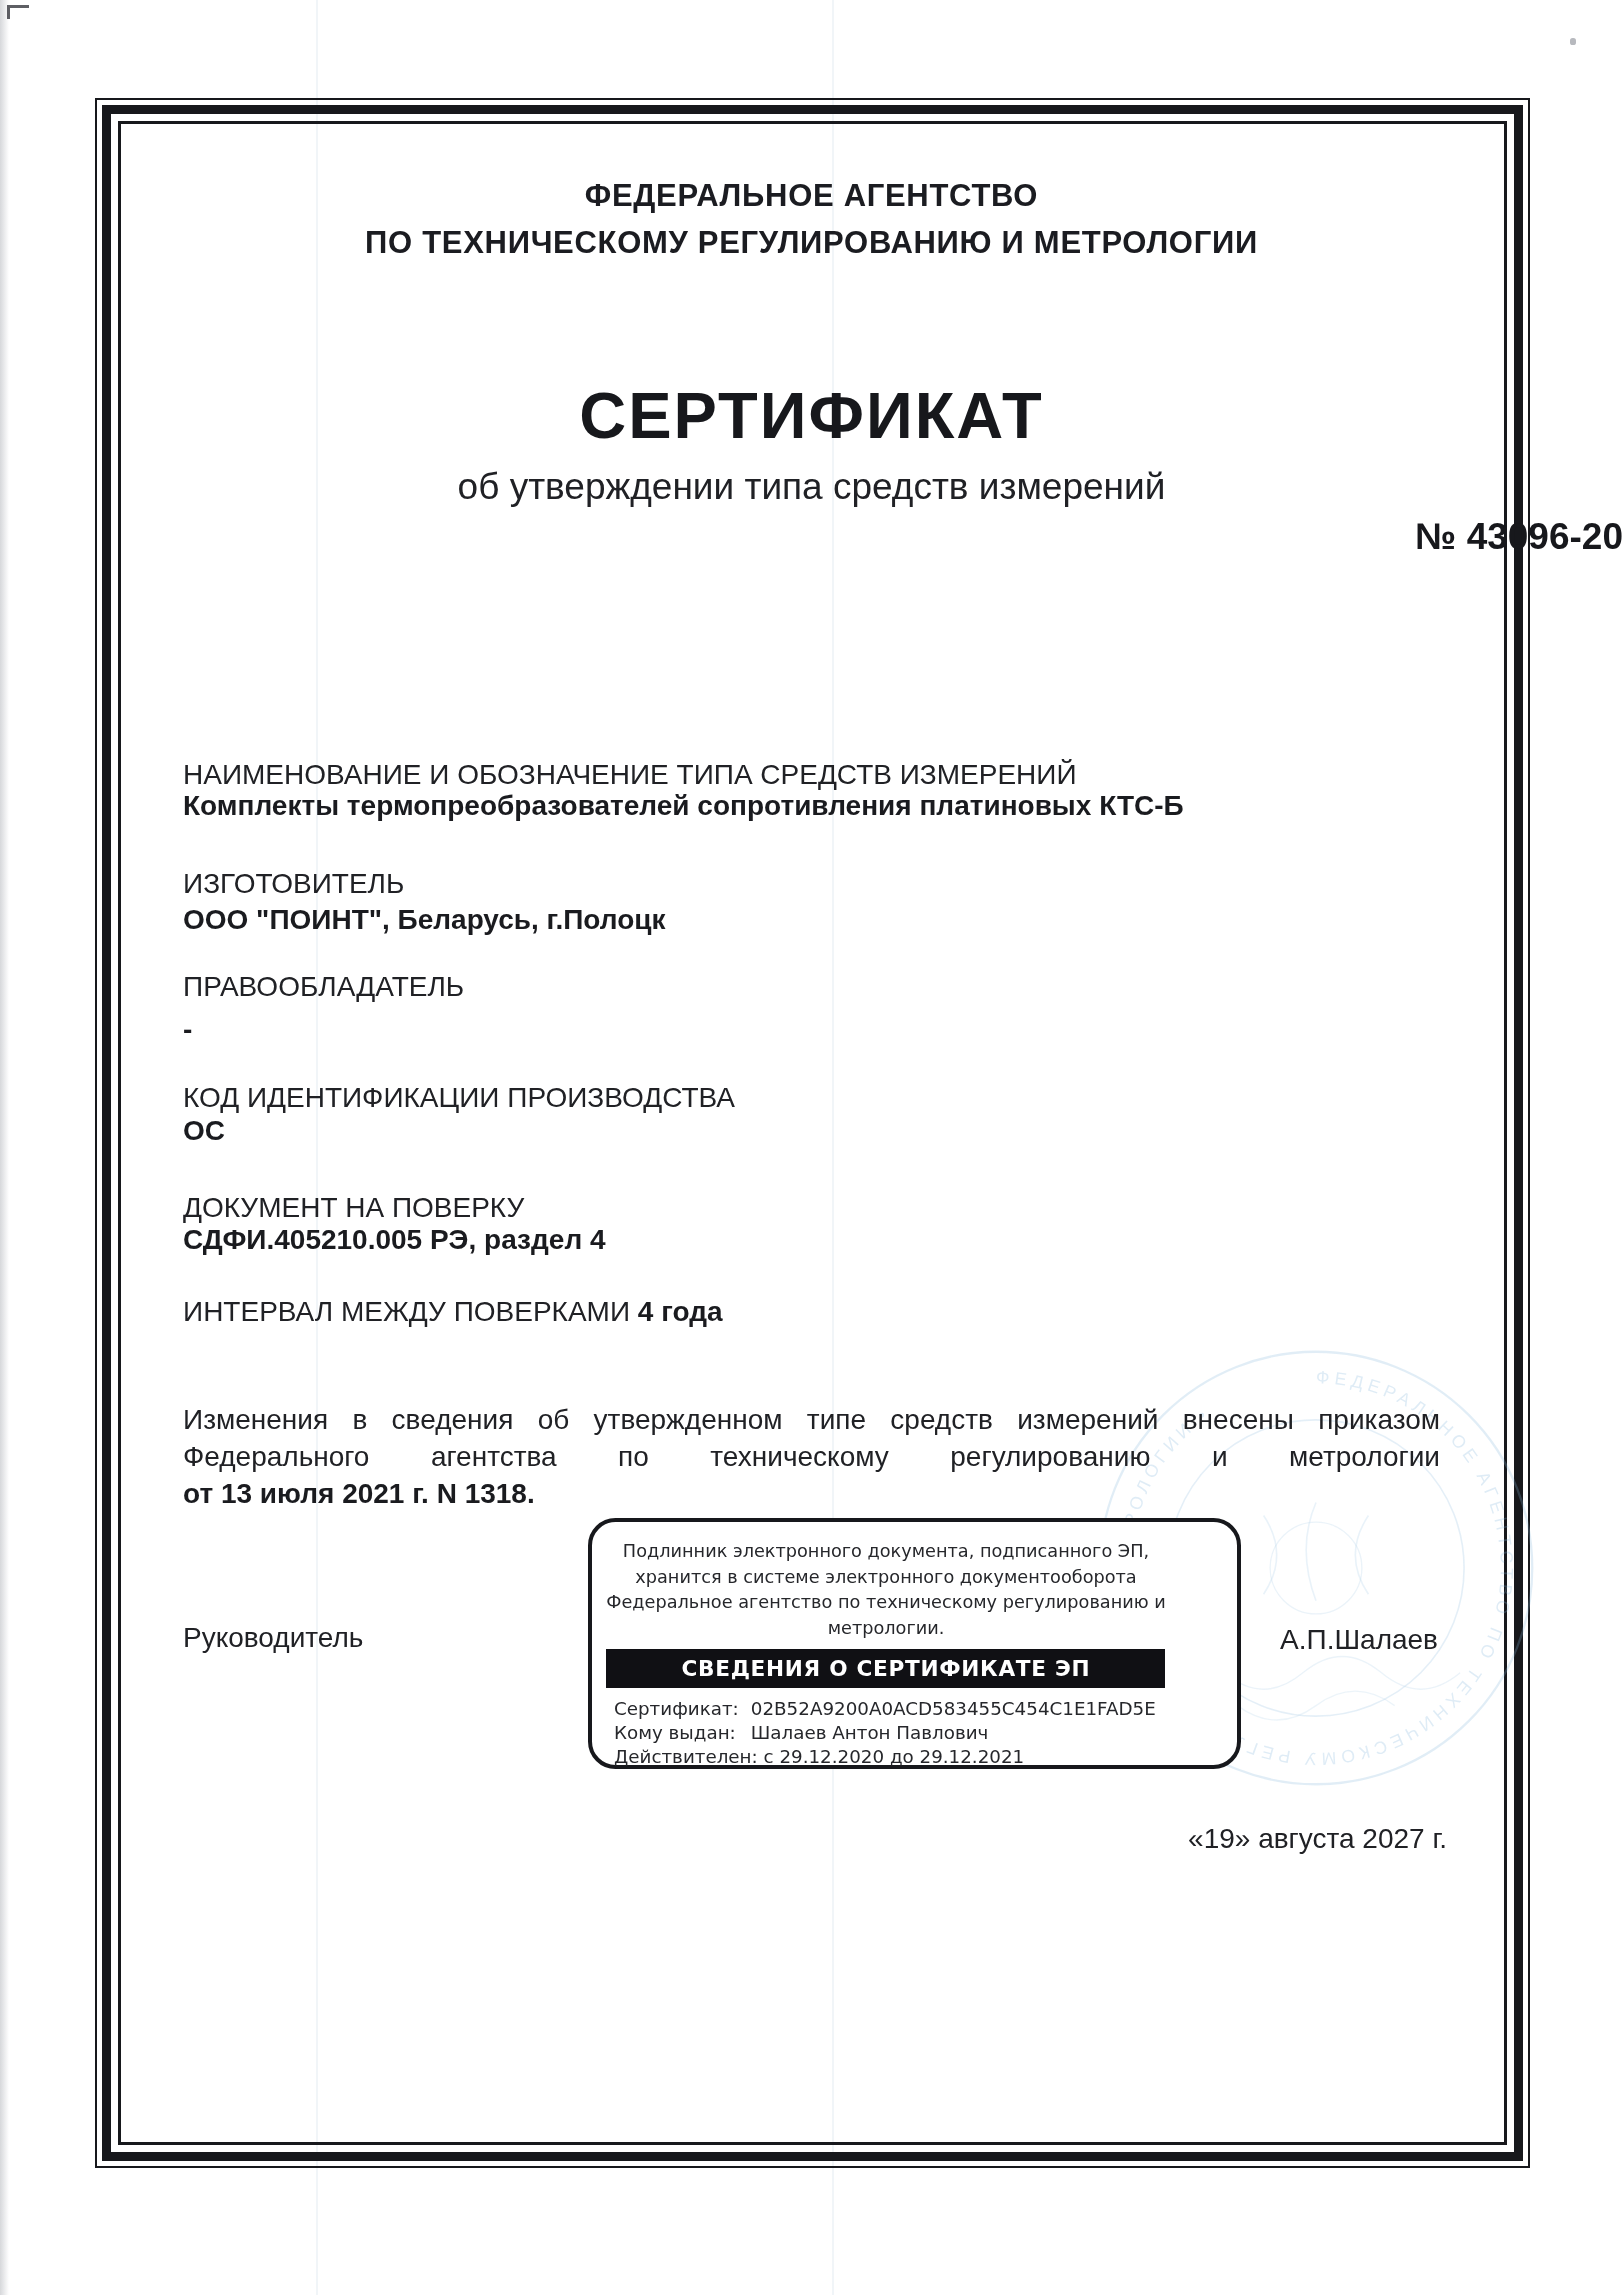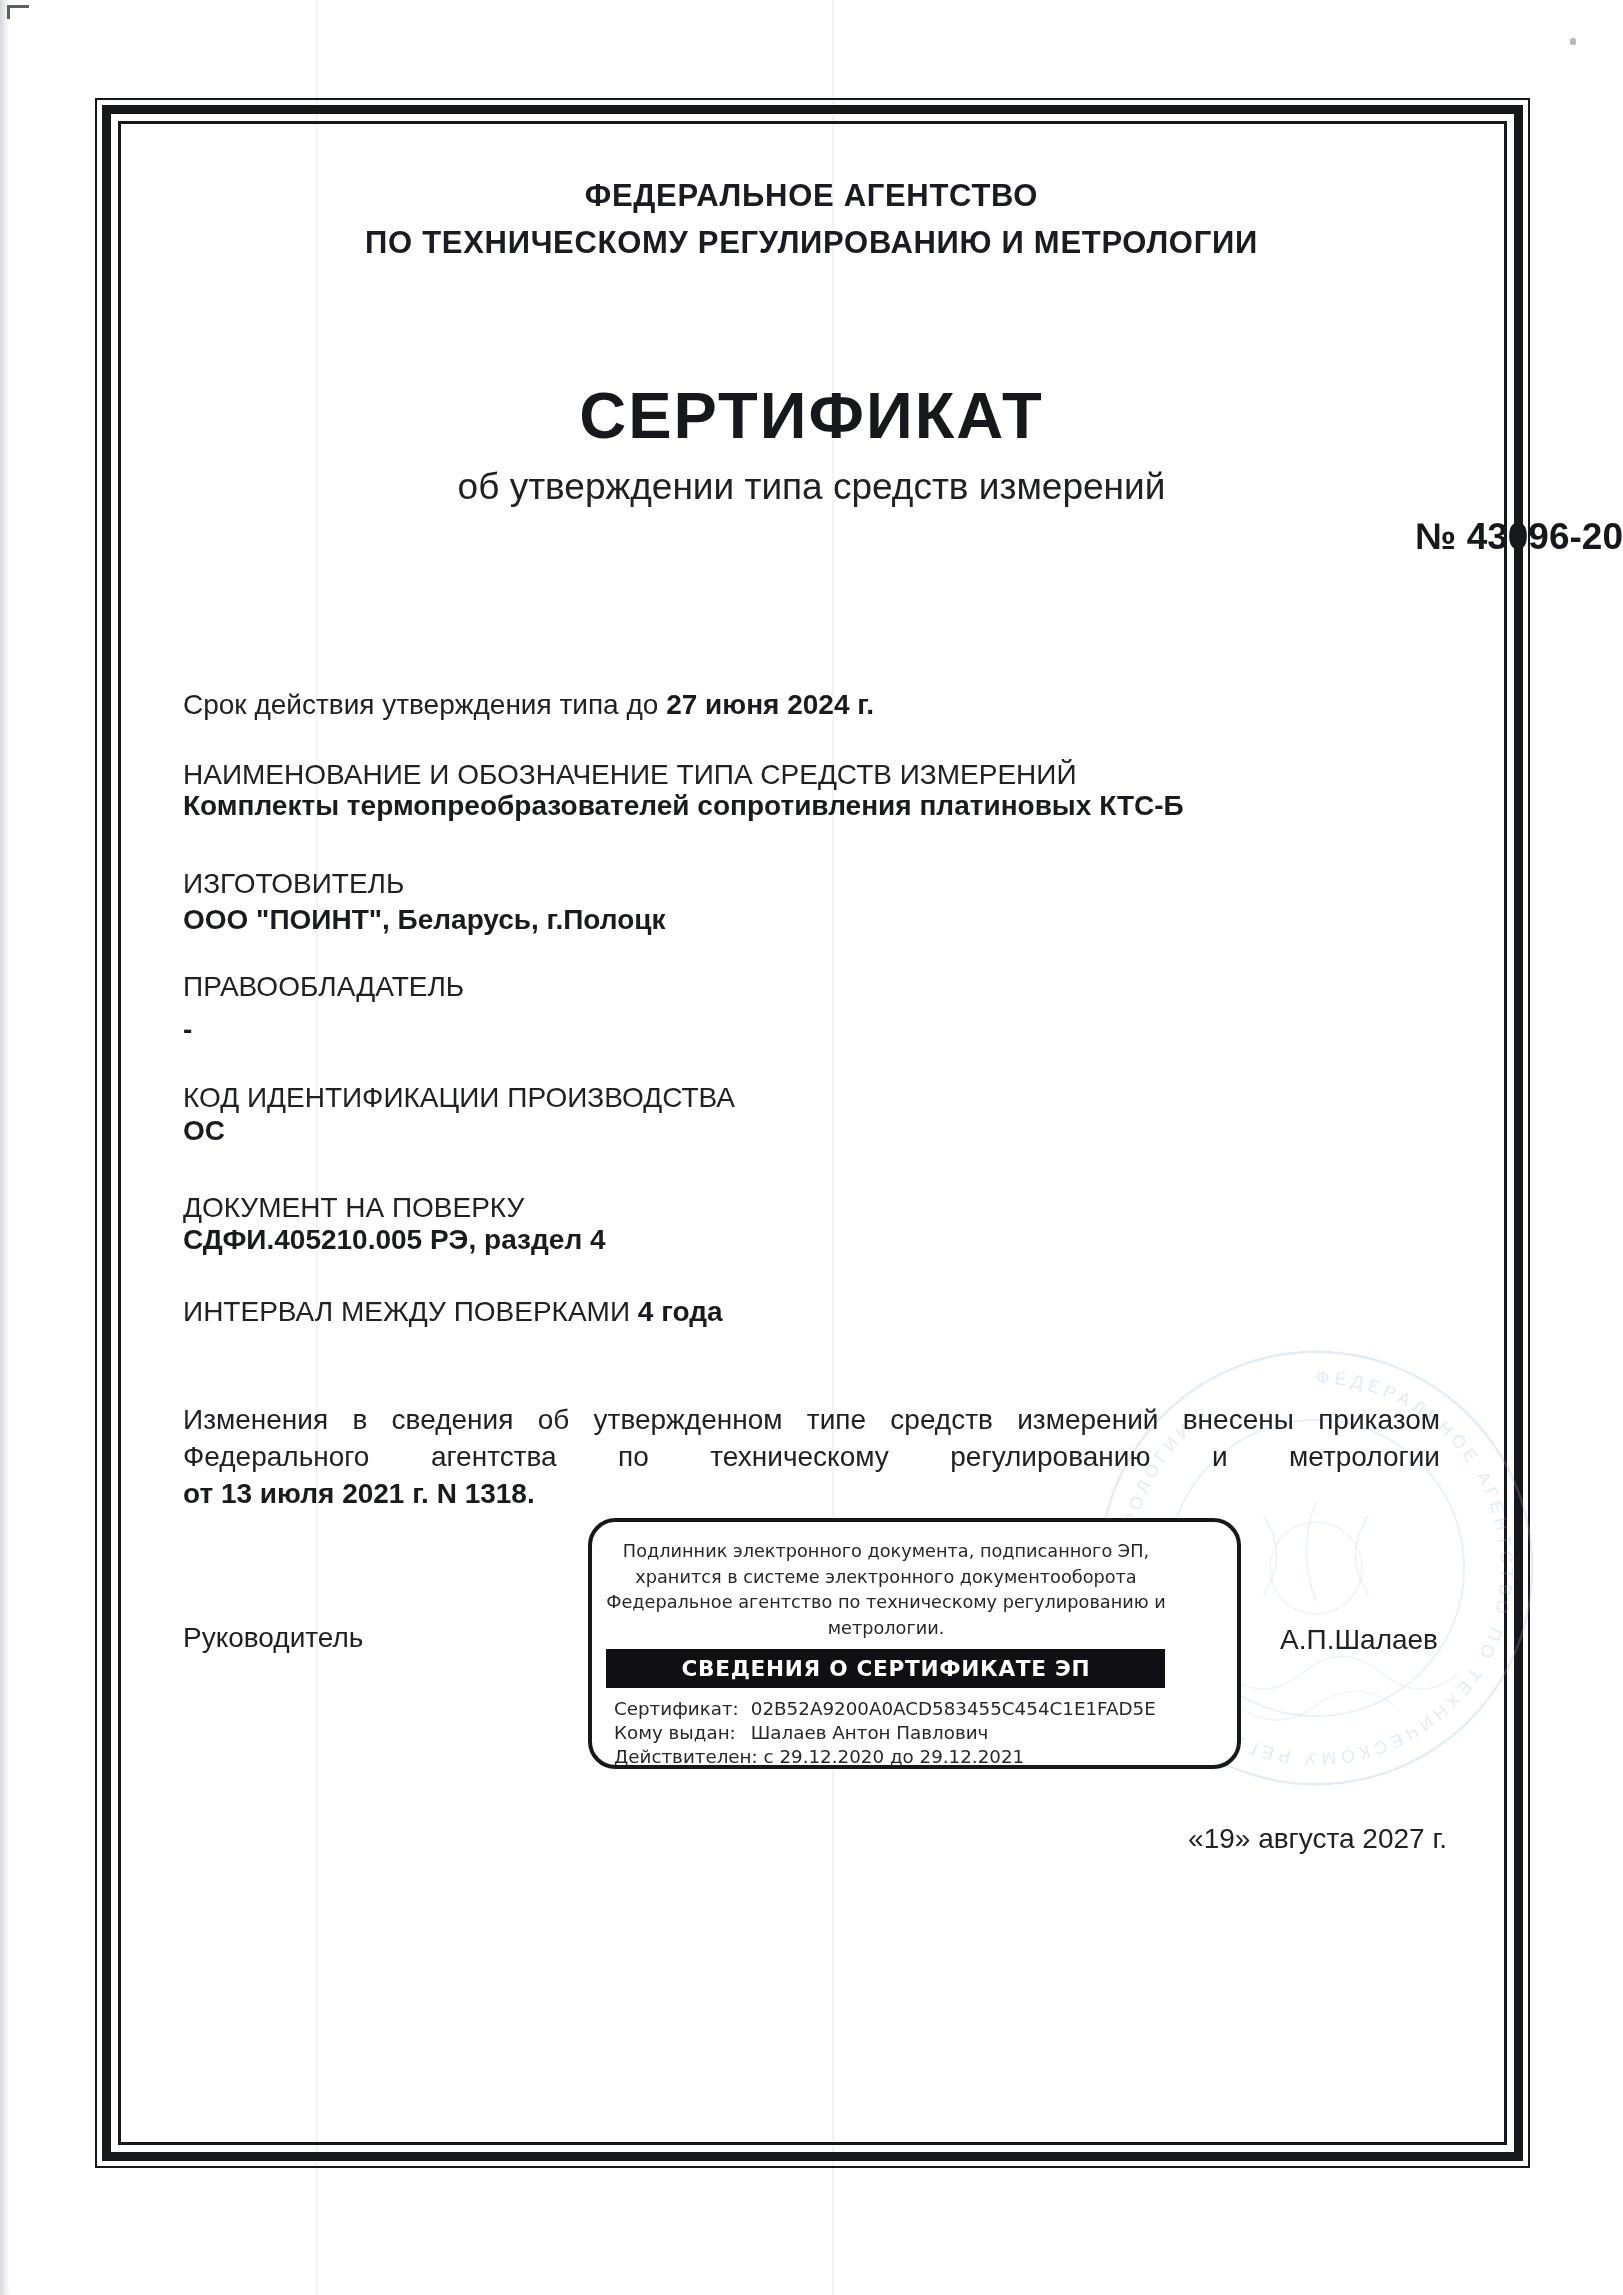--- a/index.html
+++ b/index.html
@@ -75,24 +75,20 @@
 
   <div class="abs center agency" style="top:172px">
     <div>ФЕДЕРАЛЬНОЕ АГЕНТСТВО</div>
     <div>ПО ТЕХНИЧЕСКОМУ РЕГУЛИРОВАНИЮ И МЕТРОЛОГИИ</div>
   </div>
 
   <div class="abs center subtitle" style="top:466px">об утверждении типа средств измерений</div>
   <div class="abs center title" style="top:378px">СЕРТИФИКАТ</div>
   <div class="abs center number" style="top:516px">№ 43096-20</div>
 
-  <div class="abs body-line" style="top:689px">
-    <span>Срок действия утверждения типа до</span>
-    <span class="b">27 июня 2024 г.</span>
-  </div>
 
   <div class="abs body-line" style="top:759px">НАИМЕНОВАНИЕ И ОБОЗНАЧЕНИЕ ТИПА СРЕДСТВ ИЗМЕРЕНИЙ</div>
   <div class="abs body-line" style="top:868px">ИЗГОТОВИТЕЛЬ</div>
 
   <div class="abs body-line b" style="top:790px">Комплекты термопреобразователей сопротивления платиновых КТС-Б</div>
   <div class="abs body-line b" style="top:904px">ООО "ПОИНТ", Беларусь, г.Полоцк</div>
 
   <div class="abs body-line" style="top:971px">ПРАВООБЛАДАТЕЛЬ</div>
   <div class="abs body-line b" style="top:1014px">-</div>
 

